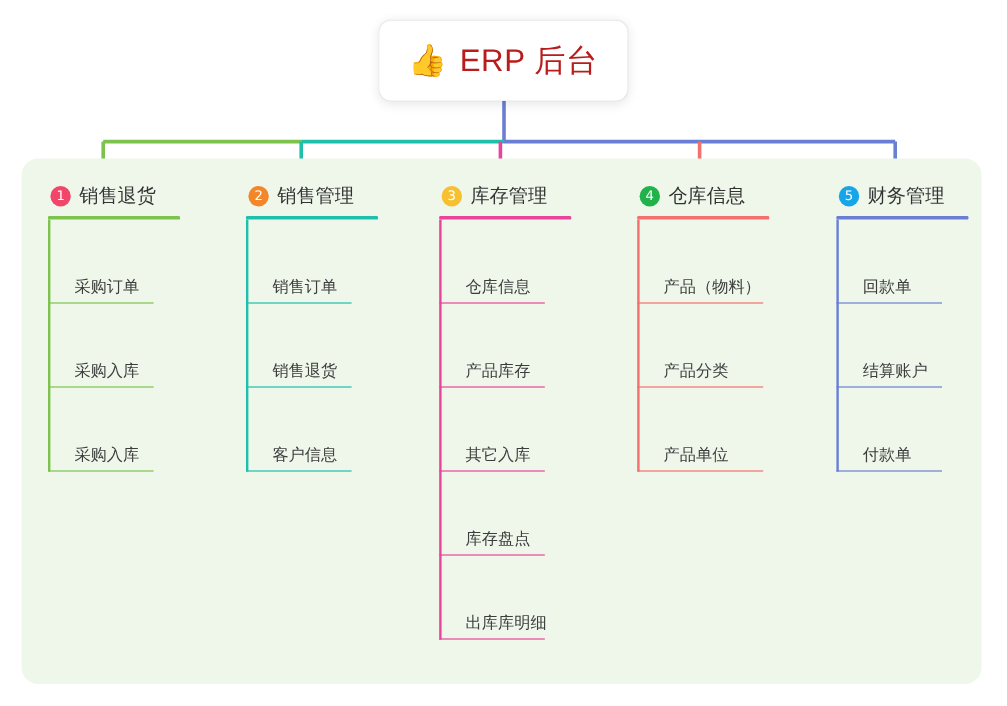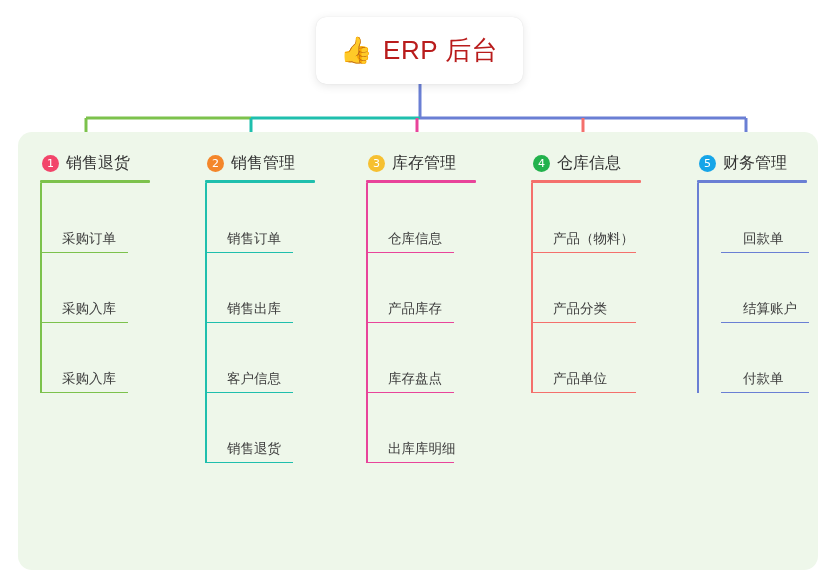--- a/index.html
+++ b/index.html
@@ -181,50 +181,50 @@
         <span class="col-title">销售管理</span>
       </div>
       <div class="header-rule" style="width: 110px; background: rgb(31, 191, 173);"></div>
       <div class="items" style="margin-top: 0px;">
         <div class="spine" style="background: rgb(31, 191, 173);"></div>
         <div class="item">
           <span class="item-label">销售订单</span>
           <div class="item-rule" style="width: 88px; background: rgb(31, 191, 173);"></div>
         </div>
         <div class="item">
-          <span class="item-label">销售出库</span>
+          <span class="item-label">销售退货</span>
           <div class="item-rule" style="width: 88px; background: rgb(31, 191, 173);"></div>
         </div>
         <div class="item">
           <span class="item-label">客户信息</span>
           <div class="item-rule" style="width: 88px; background: rgb(31, 191, 173);"></div>
         </div>
-        <div class="item">
-          <span class="item-label">销售退货</span>
-          <div class="item-rule" style="width: 88px; background: rgb(31, 191, 173);"></div>
-        </div>
       </div>
     </div>
     <div class="column" style="left: 348px; top: 18px;">
       <div class="col-header">
         <span class="badge" style="background: rgb(246, 192, 49);">3</span>
         <span class="col-title">库存管理</span>
       </div>
       <div class="header-rule" style="width: 110px; background: rgb(232, 68, 154);"></div>
       <div class="items" style="margin-top: 0px;">
         <div class="spine" style="background: rgb(232, 68, 154);"></div>
         <div class="item">
           <span class="item-label">仓库信息</span>
           <div class="item-rule" style="width: 88px; background: rgb(232, 68, 154);"></div>
         </div>
         <div class="item">
           <span class="item-label">产品库存</span>
           <div class="item-rule" style="width: 88px; background: rgb(232, 68, 154);"></div>
         </div>
         <div class="item">
+          <span class="item-label">其它入库</span>
+          <div class="item-rule" style="width: 88px; background: rgb(232, 68, 154);"></div>
+        </div>
+        <div class="item">
           <span class="item-label">库存盘点</span>
           <div class="item-rule" style="width: 88px; background: rgb(232, 68, 154);"></div>
         </div>
         <div class="item">
           <span class="item-label">出库库明细</span>
           <div class="item-rule" style="width: 88px; background: rgb(232, 68, 154);"></div>
         </div>
       </div>
     </div>
     <div class="column" style="left: 513px; top: 18px;">
@@ -248,21 +248,21 @@
           <div class="item-rule" style="width: 105px; background: rgb(244, 112, 108);"></div>
         </div>
       </div>
     </div>
     <div class="column" style="left: 679px; top: 18px;">
       <div class="col-header">
         <span class="badge" style="background: rgb(22, 165, 232);">5</span>
         <span class="col-title">财务管理</span>
       </div>
       <div class="header-rule" style="width: 110px; background: rgb(106, 127, 212);"></div>
-      <div class="items" style="margin-top: 0px; padding-left: 24px;">
+      <div class="items" style="margin-top: 0px;">
         <div class="spine" style="background: rgb(106, 127, 212);"></div>
         <div class="item">
           <span class="item-label">回款单</span>
           <div class="item-rule" style="width: 88px; background: rgb(106, 127, 212);"></div>
         </div>
         <div class="item">
           <span class="item-label">结算账户</span>
           <div class="item-rule" style="width: 88px; background: rgb(106, 127, 212);"></div>
         </div>
         <div class="item">

